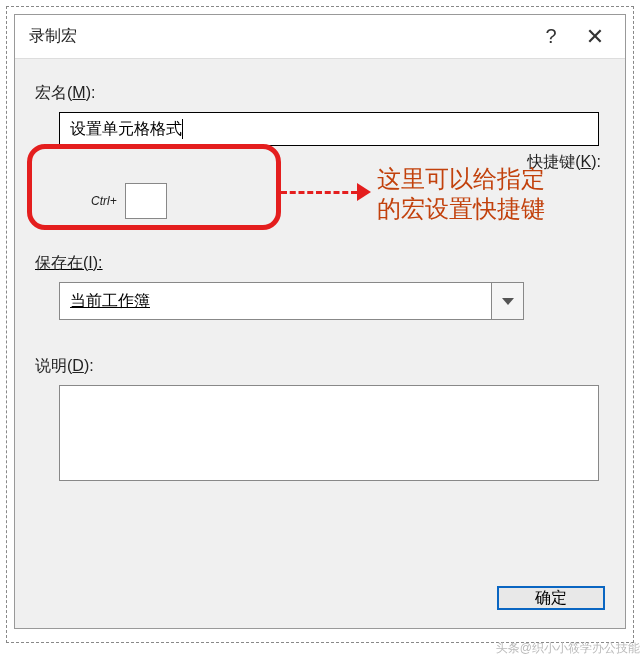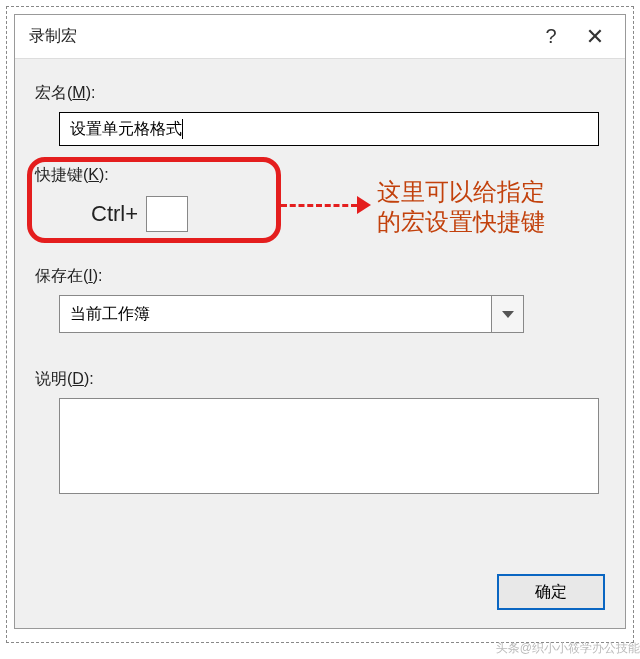--- a/index.html
+++ b/index.html
@@ -73,41 +73,43 @@
       align-items: center;
       position: relative;
     }
     .text-input .cursor {
       display: inline-block;
       width: 1px; height: 20px;
       background: #000;
       vertical-align: middle;
     }
     .shortcut-section {
-      margin-top: 19px;
-      position: relative;
+      margin-top: 6px;
+      position: relative;
+      text-align: right;
     }
     .highlight-box {
       position: absolute;
       top: -8px; left: -8px;
       width: 254px; height: 86px;
       border: 5px solid #e41e1e;
       border-radius: 18px;
       pointer-events: none;
     }
     .shortcut-row {
       display: flex;
       align-items: center;
       margin-top: 10px;
       margin-left: 56px;
     }
     .ctrl-label {
-      font-size: 22px;
+      font-size: 12px;
       color: #222;
       margin-right: 8px;
+      font-style: italic;
     }
     .key-input {
       width: 42px; height: 36px;
       border: 1px solid #888;
       background: #fff;
     }
     .arrow {
       position: absolute;
       top: 36px; left: 246px;
       width: 90px; height: 8px;
@@ -129,21 +131,21 @@
     }
     .annotation {
       position: absolute;
       top: 12px; left: 342px;
       font-size: 24px;
       color: #c2410c;
       font-weight: 400;
       line-height: 1.25;
       white-space: pre;
     }
-    .save-section { margin-top: 34px; }
+    .save-section { margin-top: 34px; text-decoration: underline; }
     .select-box {
       width: 465px; height: 38px;
       border: 1px solid #888;
       background: #fff;
       margin-left: 24px;
       display: flex;
       align-items: center;
       padding: 0 0 0 10px;
       font-size: 16px;
       position: relative;
@@ -171,21 +173,21 @@
       background: #fff;
       margin-left: 24px;
     }
     .button-row {
       padding: 18px 20px 18px 0;
       display: flex;
       justify-content: flex-end;
       gap: 18px;
     }
     .btn {
-      width: 108px; height: 36px;
+      width: 108px; height: 24px;
       border: 1px solid #999;
       background: #e8e8e8;
       font-size: 16px;
       display: flex;
       align-items: center;
       justify-content: center;
     }
     .btn-primary {
       border: 2px solid #0a66c2;
     }

